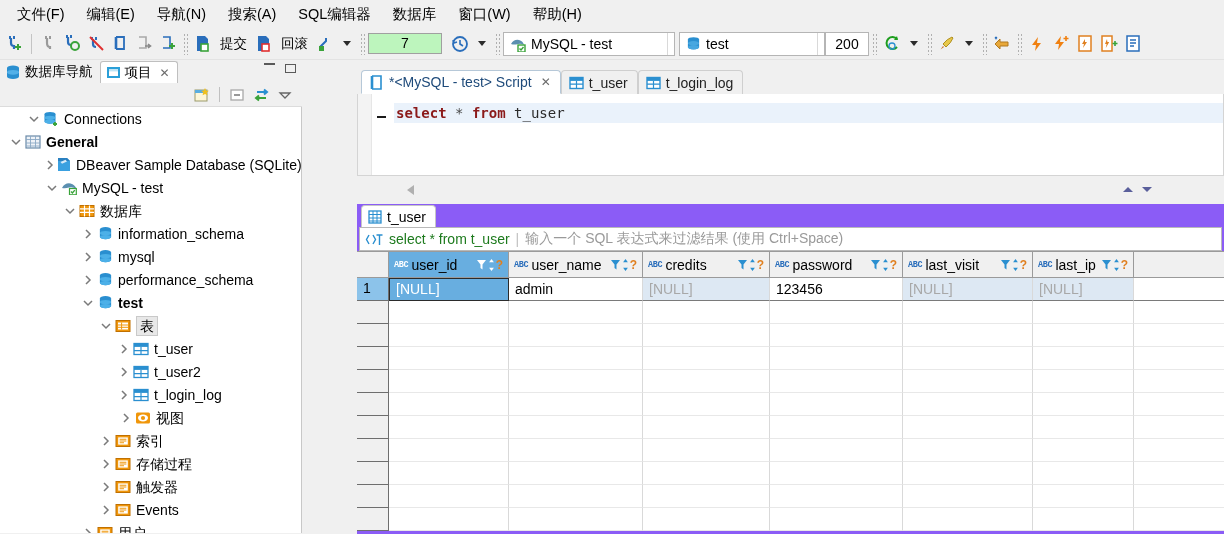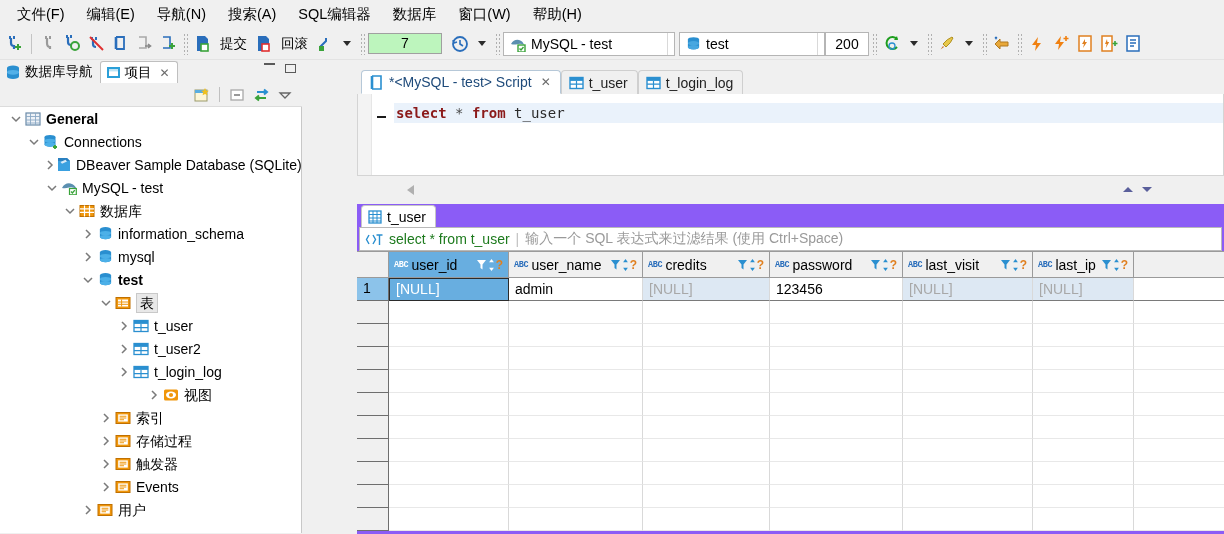--- a/index.html
+++ b/index.html
@@ -424,52 +424,52 @@
           <path d="M13 11 h-10 M6 8.5 l-3 2.5 3 2.5" stroke="#3aa33a" stroke-width="2" fill="none"></path>
         </svg>
       </div>
       <div class="pt-btn">
         <svg width="14" height="14" viewBox="0 0 14 14">
           <path d="M2 5 h10 l-5 5z" fill="none" stroke="#666" stroke-width="1.3"></path>
         </svg>
       </div>
     </div>
     <div class="tree" id="tree">
-        <div class="tree-row" style="padding-left: 8px;">
-          <span class="tw">
-            <svg width="12" height="12" viewBox="0 0 12 12">
-              <path d="M2 4 L6 8 L10 4" stroke="#7a7a7a" stroke-width="1.5" fill="none"></path>
-            </svg>
-          </span>
-          <span class="tree-icon">
-            <svg width="16" height="14" viewBox="0 0 16 14">
-              <rect x="1" y="1" width="14" height="12" fill="#eef2f7" stroke="#6a8aa8" stroke-width="1.2"></rect>
-              <path d="M1 4.5 h14 M1 8 h14 M1 11 h14 M5.5 1 v12 M10.5 1 v12" stroke="#8aa8c4" stroke-width="0.9"></path>
-            </svg>
-          </span>
-          <span class="tree-label bold">General</span>
-        </div>
         <div class="tree-row" style="padding-left: 26px;">
           <span class="tw">
             <svg width="12" height="12" viewBox="0 0 12 12">
               <path d="M2 4 L6 8 L10 4" stroke="#7a7a7a" stroke-width="1.5" fill="none"></path>
             </svg>
           </span>
           <span class="tree-icon">
             <svg width="16" height="16" viewBox="0 0 16 16">
               <ellipse cx="7" cy="3" rx="5.5" ry="2.1" fill="#2a8fd0"></ellipse>
               <path d="M1.5 3 v3.6 a5.5 2.1 0 0 0 11 0 v-3.6" fill="#2a8fd0"></path>
               <path d="M1.5 7 v3.6 a5.5 2.1 0 0 0 11 0 v-3.6" fill="#2a8fd0"></path>
               <ellipse cx="7" cy="6.8" rx="5.5" ry="2.1" fill="#4cb0e8"></ellipse>
               <ellipse cx="7" cy="10.6" rx="5.5" ry="2.1" fill="#4cb0e8"></ellipse>
               <path d="M12 11 v4 M10 13 h4" stroke="#3aa33a" stroke-width="1.8"></path>
             </svg>
           </span>
           <span class="tree-label">Connections</span>
         </div>
+        <div class="tree-row" style="padding-left: 8px;">
+          <span class="tw">
+            <svg width="12" height="12" viewBox="0 0 12 12">
+              <path d="M2 4 L6 8 L10 4" stroke="#7a7a7a" stroke-width="1.5" fill="none"></path>
+            </svg>
+          </span>
+          <span class="tree-icon">
+            <svg width="16" height="14" viewBox="0 0 16 14">
+              <rect x="1" y="1" width="14" height="12" fill="#eef2f7" stroke="#6a8aa8" stroke-width="1.2"></rect>
+              <path d="M1 4.5 h14 M1 8 h14 M1 11 h14 M5.5 1 v12 M10.5 1 v12" stroke="#8aa8c4" stroke-width="0.9"></path>
+            </svg>
+          </span>
+          <span class="tree-label bold">General</span>
+        </div>
         <div class="tree-row" style="padding-left: 44px;">
           <span class="tw">
             <svg width="12" height="12" viewBox="0 0 12 12">
               <path d="M4 2 L8 6 L4 10" stroke="#7a7a7a" stroke-width="1.5" fill="none"></path>
             </svg>
           </span>
           <span class="tree-icon">
             <svg width="16" height="15" viewBox="0 0 16 15">
               <path d="M2 1 h9 l3 3 v10 h-12z" fill="#3aa0e0"></path>
               <path d="M2 1 h9 l3 3 h-12z" fill="#2a80c0"></path>
@@ -537,32 +537,49 @@
               <path d="M2 7.8 v4 a6 2.3 0 0 0 12 0 v-4" fill="#2a8fd0"></path>
               <ellipse cx="8" cy="7.6" rx="6" ry="2.3" fill="#4cb0e8"></ellipse>
               <ellipse cx="8" cy="11.8" rx="6" ry="2.3" fill="#4cb0e8"></ellipse>
             </svg>
           </span>
           <span class="tree-label">mysql</span>
         </div>
         <div class="tree-row" style="padding-left: 80px;">
           <span class="tw">
             <svg width="12" height="12" viewBox="0 0 12 12">
-              <path d="M2 4 L6 8 L10 4" stroke="#7a7a7a" stroke-width="1.5" fill="none"></path>
+              <path d="M4 2 L8 6 L4 10" stroke="#7a7a7a" stroke-width="1.5" fill="none"></path>
             </svg>
           </span>
           <span class="tree-icon">
             <svg width="15" height="15" viewBox="0 0 16 16">
               <ellipse cx="8" cy="3.4" rx="6" ry="2.3" fill="#2a8fd0"></ellipse>
               <path d="M2 3.4 v4 a6 2.3 0 0 0 12 0 v-4" fill="#2a8fd0"></path>
               <path d="M2 7.8 v4 a6 2.3 0 0 0 12 0 v-4" fill="#2a8fd0"></path>
               <ellipse cx="8" cy="7.6" rx="6" ry="2.3" fill="#4cb0e8"></ellipse>
               <ellipse cx="8" cy="11.8" rx="6" ry="2.3" fill="#4cb0e8"></ellipse>
             </svg>
           </span>
+          <span class="tree-label">performance_schema</span>
+        </div>
+        <div class="tree-row" style="padding-left: 80px;">
+          <span class="tw">
+            <svg width="12" height="12" viewBox="0 0 12 12">
+              <path d="M2 4 L6 8 L10 4" stroke="#7a7a7a" stroke-width="1.5" fill="none"></path>
+            </svg>
+          </span>
+          <span class="tree-icon">
+            <svg width="15" height="15" viewBox="0 0 16 16">
+              <ellipse cx="8" cy="3.4" rx="6" ry="2.3" fill="#2a8fd0"></ellipse>
+              <path d="M2 3.4 v4 a6 2.3 0 0 0 12 0 v-4" fill="#2a8fd0"></path>
+              <path d="M2 7.8 v4 a6 2.3 0 0 0 12 0 v-4" fill="#2a8fd0"></path>
+              <ellipse cx="8" cy="7.6" rx="6" ry="2.3" fill="#4cb0e8"></ellipse>
+              <ellipse cx="8" cy="11.8" rx="6" ry="2.3" fill="#4cb0e8"></ellipse>
+            </svg>
+          </span>
           <span class="tree-label bold">test</span>
         </div>
         <div class="tree-row" style="padding-left: 98px;">
           <span class="tw">
             <svg width="12" height="12" viewBox="0 0 12 12">
               <path d="M2 4 L6 8 L10 4" stroke="#7a7a7a" stroke-width="1.5" fill="none"></path>
             </svg>
           </span>
           <span class="tree-icon">
             <svg width="16" height="14" viewBox="0 0 16 14">
@@ -611,21 +628,21 @@
           </span>
           <span class="tree-icon">
             <svg width="16" height="14" viewBox="0 0 16 14">
               <rect x="1" y="1.5" width="14" height="11" fill="#fff" stroke="#2a8fd0" stroke-width="1.3"></rect>
               <rect x="1" y="1.5" width="14" height="3.4" fill="#2a8fd0"></rect>
               <path d="M8 4.9 v7.6 M1 8.6 h14" stroke="#2a8fd0" stroke-width="1.2"></path>
             </svg>
           </span>
           <span class="tree-label">t_login_log</span>
         </div>
-        <div class="tree-row" style="padding-left: 118px; margin-left: 28px;">
+        <div class="tree-row" style="padding-left: 118px;">
           <span class="tw">
             <svg width="12" height="12" viewBox="0 0 12 12">
               <path d="M4 2 L8 6 L4 10" stroke="#7a7a7a" stroke-width="1.5" fill="none"></path>
             </svg>
           </span>
           <span class="tree-icon">
             <svg width="16" height="14" viewBox="0 0 16 14">
               <rect x="1" y="1.5" width="14" height="11" rx="1.5" fill="#f0960a"></rect>
               <ellipse cx="8" cy="7" rx="5" ry="3.4" fill="#fff"></ellipse>
               <circle cx="8" cy="7" r="2.1" fill="#f0960a"></circle>

